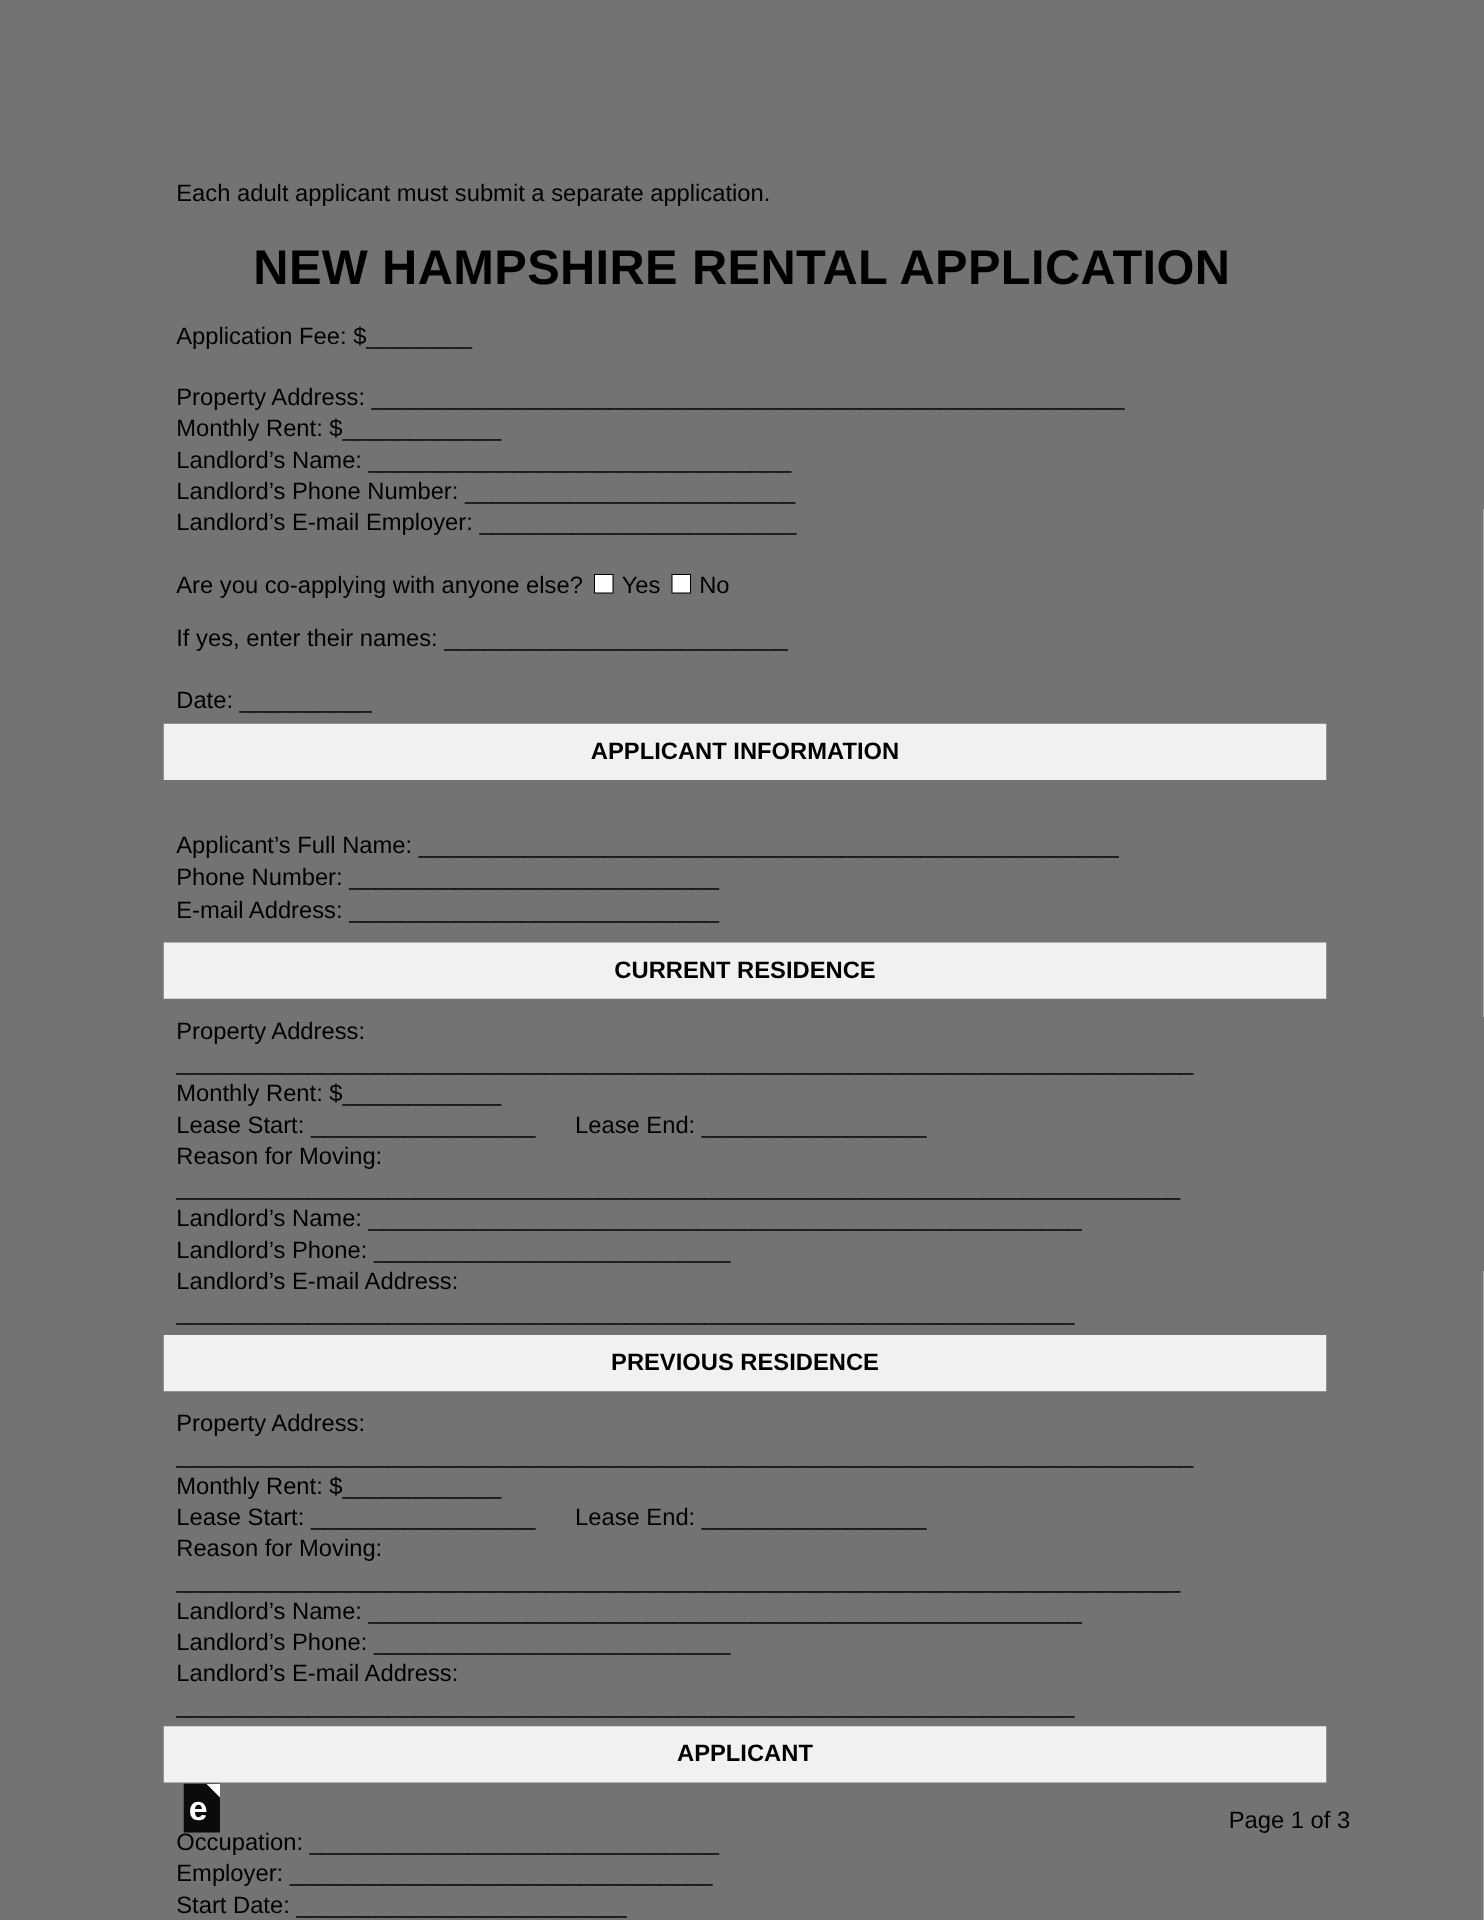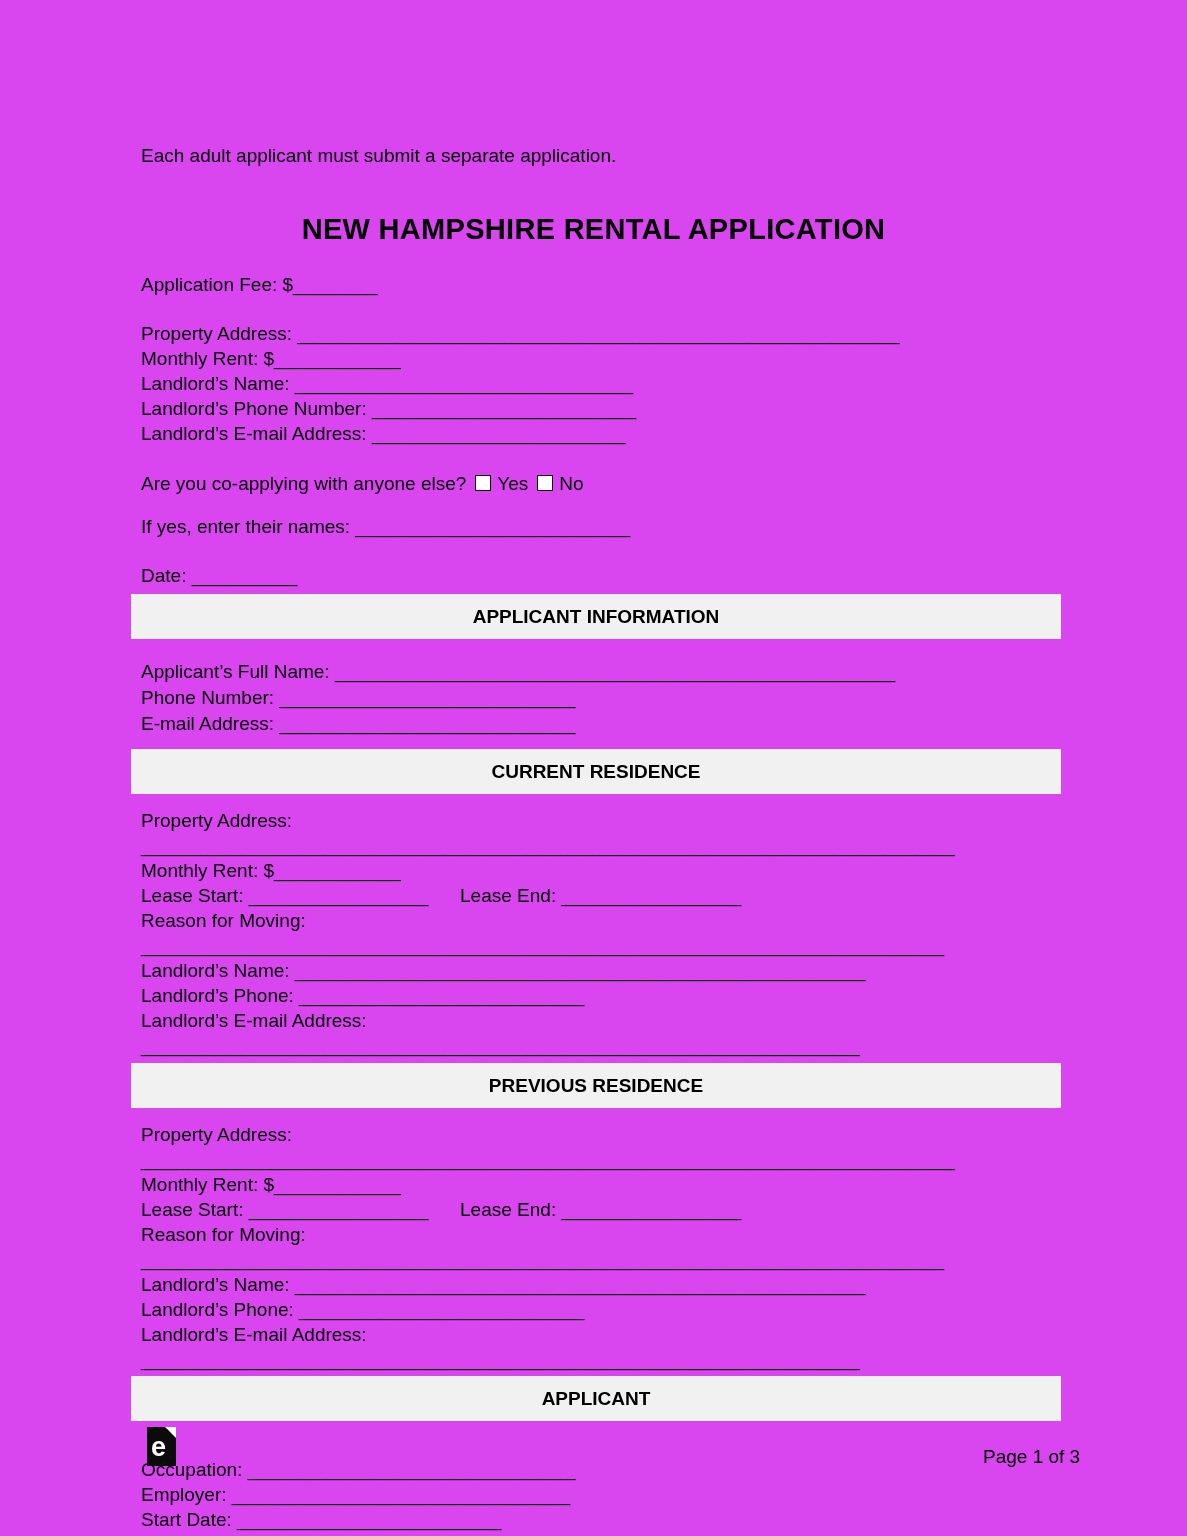--- a/index.html
+++ b/index.html
@@ -1,30 +1,30 @@
 <!DOCTYPE html>
 <html><head>
 <meta charset="utf-8">
 <style>
   html,body { margin:0; padding:0; background:#ffffff; }
   .page {
     position:relative;
     width:1187px; height:1536px;
-    background:#d946ef;
+    background:#737373;
     color:#000000;
     font-family:"Liberation Sans","DejaVu Sans",sans-serif;
     font-size:19px;
     overflow:hidden;
   }
   .content { box-sizing:border-box; padding:143px 141px 0 141px; }
   .line { margin:0; line-height:25px; white-space:pre-wrap; }
   .intro { margin:0; line-height:25px; }
   .title {
-    margin:45px 0 0 0;
-    font-size:29px; line-height:33px;
+    margin:30px 0 0 0;
+    font-size:39px; line-height:33px;
     font-weight:700; text-align:center;
     letter-spacing:0.3px;
   }
   .fee { margin-top:26px; }
   .property-block { margin-top:24px; }
   .coapply { margin-top:25px; }
   .checkbox {
     display:inline-block;
     width:14px; height:14px;
     border:1.6px solid #000;
@@ -35,21 +35,21 @@
   .ifyes { margin-top:18px; }
   .datefield { margin-top:24px; }
   .bar {
     height:45px; line-height:45px;
     background:#f1f1f1;
     text-align:center;
     font-weight:700;
     margin:10px -15px 0 -10px;
   }
   .bar-applicant  { margin-top:6px; }
-  .sec-applicant  { margin-top:20px; }
+  .sec-applicant  { margin-top:40px; }
   .sec-applicant .line { line-height:26px; }
   .bar-current    { margin-top:12px; }
   .sec-current    { margin-top:14px; }
   .bar-previous   { margin-top:5px; }
   .sec-previous   { margin-top:14px; }
   .bar-employment { margin-top:4px; }
   .sec-employment { margin-top:36px; }
 
   .logo {
     position:absolute; left:147px; top:1427px;
@@ -86,21 +86,21 @@
 
     <h1 class="title">NEW HAMPSHIRE RENTAL APPLICATION</h1>
 
     <p class="line fee">Application Fee: $________</p>
 
     <div class="property-block">
       <p class="line">Property Address: _________________________________________________________</p>
       <p class="line">Monthly Rent: $____________</p>
       <p class="line">Landlord’s Name: ________________________________</p>
       <p class="line">Landlord’s Phone Number: _________________________</p>
-      <p class="line">Landlord’s E-mail Address: ________________________</p>
+      <p class="line">Landlord’s E-mail Employer: ________________________</p>
     </div>
 
     <p class="line coapply"><span>Are you co-applying with anyone else?</span><span class="checkbox"></span><span>Yes</span><span class="checkbox"></span><span>No</span></p>
 
     <p class="line ifyes">If yes, enter their names: __________________________</p>
 
     <p class="line datefield">Date: __________</p>
 
     <div class="bar bar-applicant">
       <span>APPLICANT INFORMATION</span>

